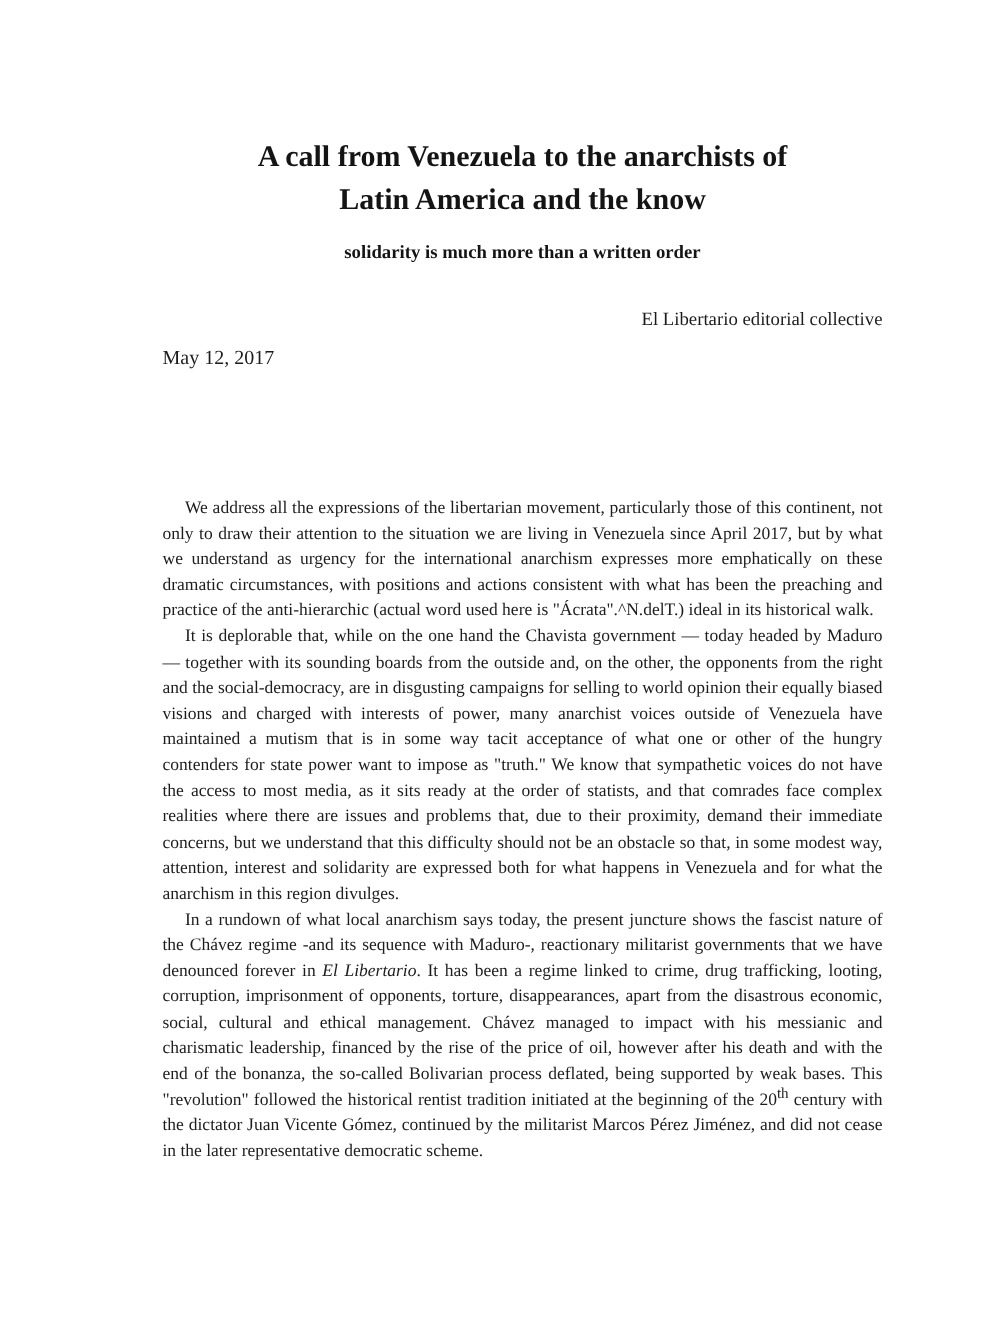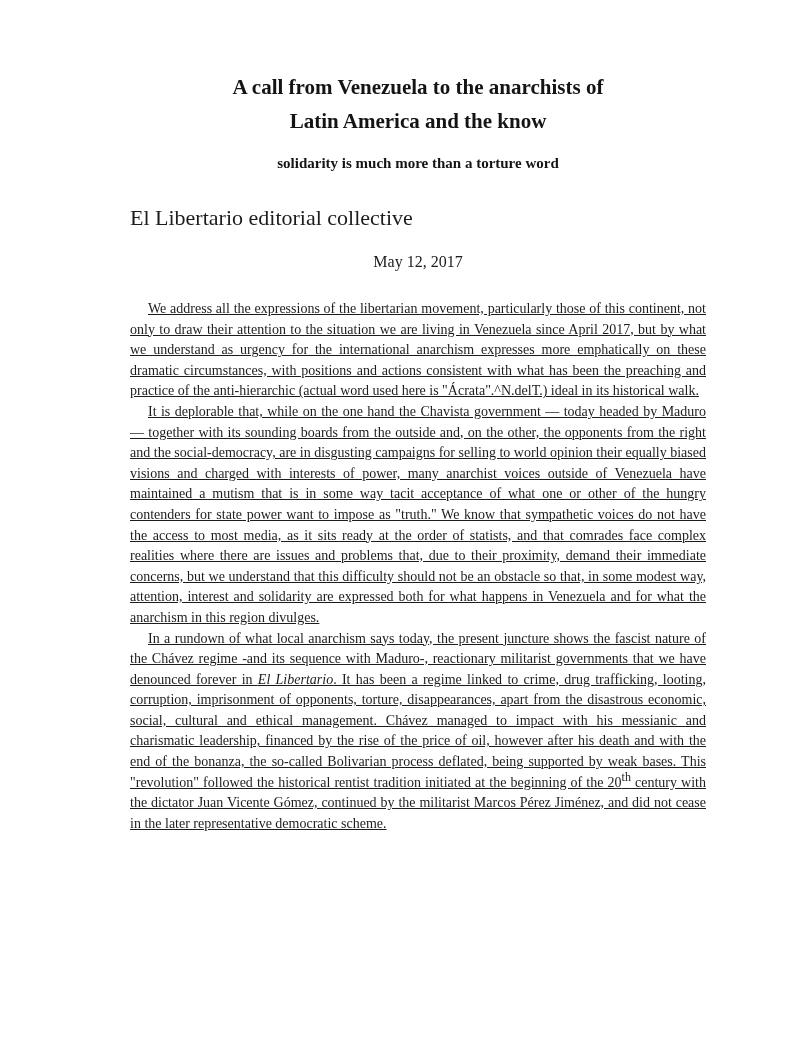--- a/index.html
+++ b/index.html
@@ -16,54 +16,52 @@
     font-family: "Liberation Serif", "DejaVu Serif", serif;
     color: #1c1c1c;
   }
   .content {
     position: absolute;
     left: 130px;
     top: 0;
     width: 576px;
   }
   .doc-title {
-    margin-top: 70px;
+    margin-top: 109px;
     text-align: center;
     font-weight: bold;
-    font-size: 21px;
+    font-size: 24px;
     line-height: 34px;
     color: #141414;
   }
   .doc-subtitle {
     margin-top: 16px;
     text-align: center;
     font-weight: bold;
     font-size: 15px;
     line-height: 19px;
     color: #141414;
   }
   .doc-author {
     margin-top: 34px;
-    text-align: left;
-    font-size: 22px;
+    text-align: right;
+    font-size: 15px;
     line-height: 21px;
   }
   .doc-date {
-    margin-top: 24px;
-    text-align: center;
+    margin-top: 10px;
     font-size: 16px;
     line-height: 20px;
   }
   .doc-body {
-    margin-top: 27px;
+    margin-top: 100px;
     font-size: 14px;
     line-height: 20.6px;
     text-align: justify;
     hyphens: auto;
-    text-decoration: underline;
     -webkit-hyphens: auto;
   }
   .doc-body p {
     margin: 0;
     text-indent: 18px;
   }
   sup {
     font-size: 12px;
     line-height: 0;
     vertical-align: super;
@@ -73,21 +71,21 @@
 <body>
 
 <div class="page">
   <div class="content">
 
     <div class="doc-title">
       <div>A call from Venezuela to the anarchists of</div>
       <div>Latin America and the know</div>
     </div>
 
-    <div class="doc-subtitle">solidarity is much more than a torture word</div>
+    <div class="doc-subtitle">solidarity is much more than a written order</div>
 
     <div class="doc-author">El Libertario editorial collective</div>
 
     <div class="doc-date">May 12, 2017</div>
 
     <div class="doc-body">
       <p>We address all the expressions of the libertarian movement, particularly those of this continent, not only to draw their attention to the situation we are living in Venezuela since April 2017, but by what we understand as urgency for the international anarchism expresses more emphatically on these dramatic circumstances, with positions and actions consistent with what has been the preaching and practice of the anti-hierarchic (actual word used here is "Ácrata".^N.delT.) ideal in its historical walk.</p>
       <p>It is deplorable that, while on the one hand the Chavista government — today headed by Maduro — together with its sounding boards from the outside and, on the other, the opponents from the right and the social-democracy, are in disgusting campaigns for selling to world opinion their equally biased visions and charged with interests of power, many anarchist voices outside of Venezuela have maintained a mutism that is in some way tacit acceptance of what one or other of the hungry contenders for state power want to impose as "truth." We know that sympathetic voices do not have the access to most media, as it sits ready at the order of statists, and that comrades face complex realities where there are issues and problems that, due to their proximity, demand their immediate concerns, but we understand that this difficulty should not be an obstacle so that, in some modest way, attention, interest and solidarity are expressed both for what happens in Venezuela and for what the anarchism in this region divulges.</p>
       <p><span>In a rundown of what local anarchism says today, the present juncture shows the fascist nature of the Chávez regime -and its sequence with Maduro-, reactionary militarist governments that we have denounced forever in </span><span style="font-style: italic;">El Libertario</span><span>. It has been a regime linked to crime, drug trafficking, looting, corruption, imprisonment of opponents, torture, disappearances, apart from the disastrous economic, social, cultural and ethical management. Chávez managed to impact with his messianic and charismatic leadership, financed by the rise of the price of oil, however after his death and with the end of the bonanza, the so-called Bolivarian process deflated, being supported by weak bases. This "revolution" followed the historical rentist tradition initiated at the beginning of the 20</span><sup>th</sup><span> century with the dictator Juan Vicente Gómez, continued by the militarist Marcos Pérez Jiménez, and did not cease in the later representative democratic scheme.</span></p>
     </div>

